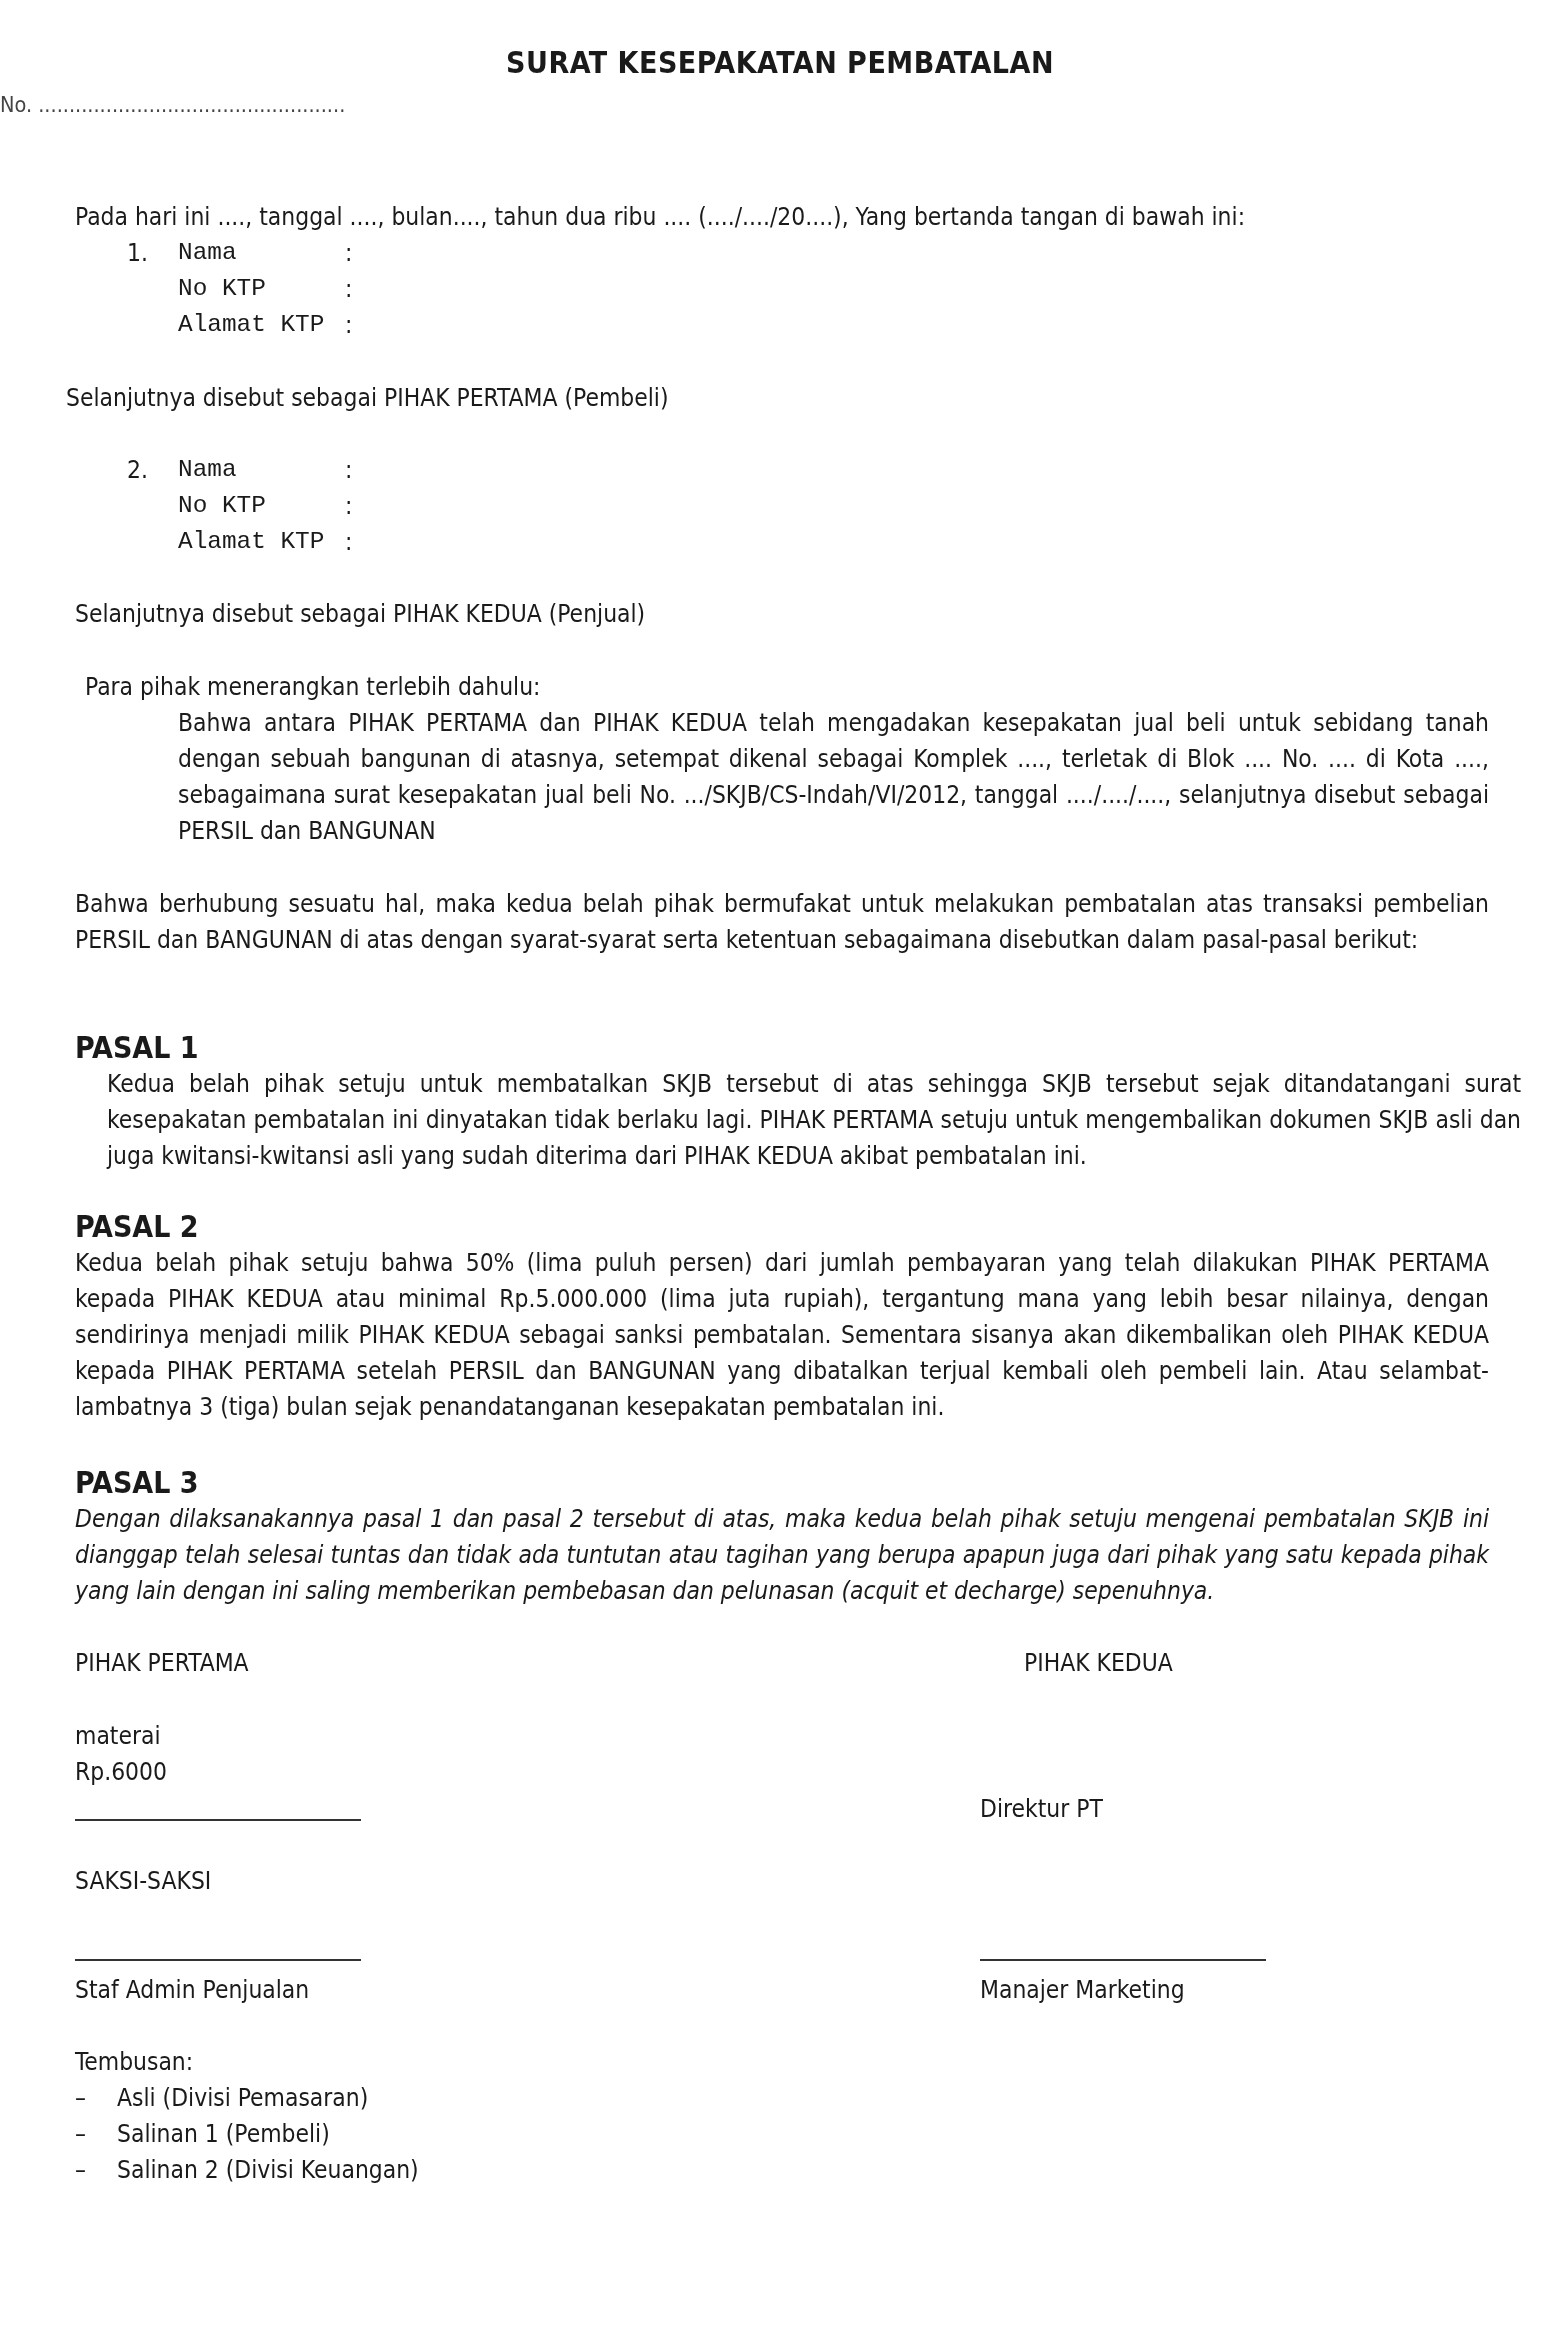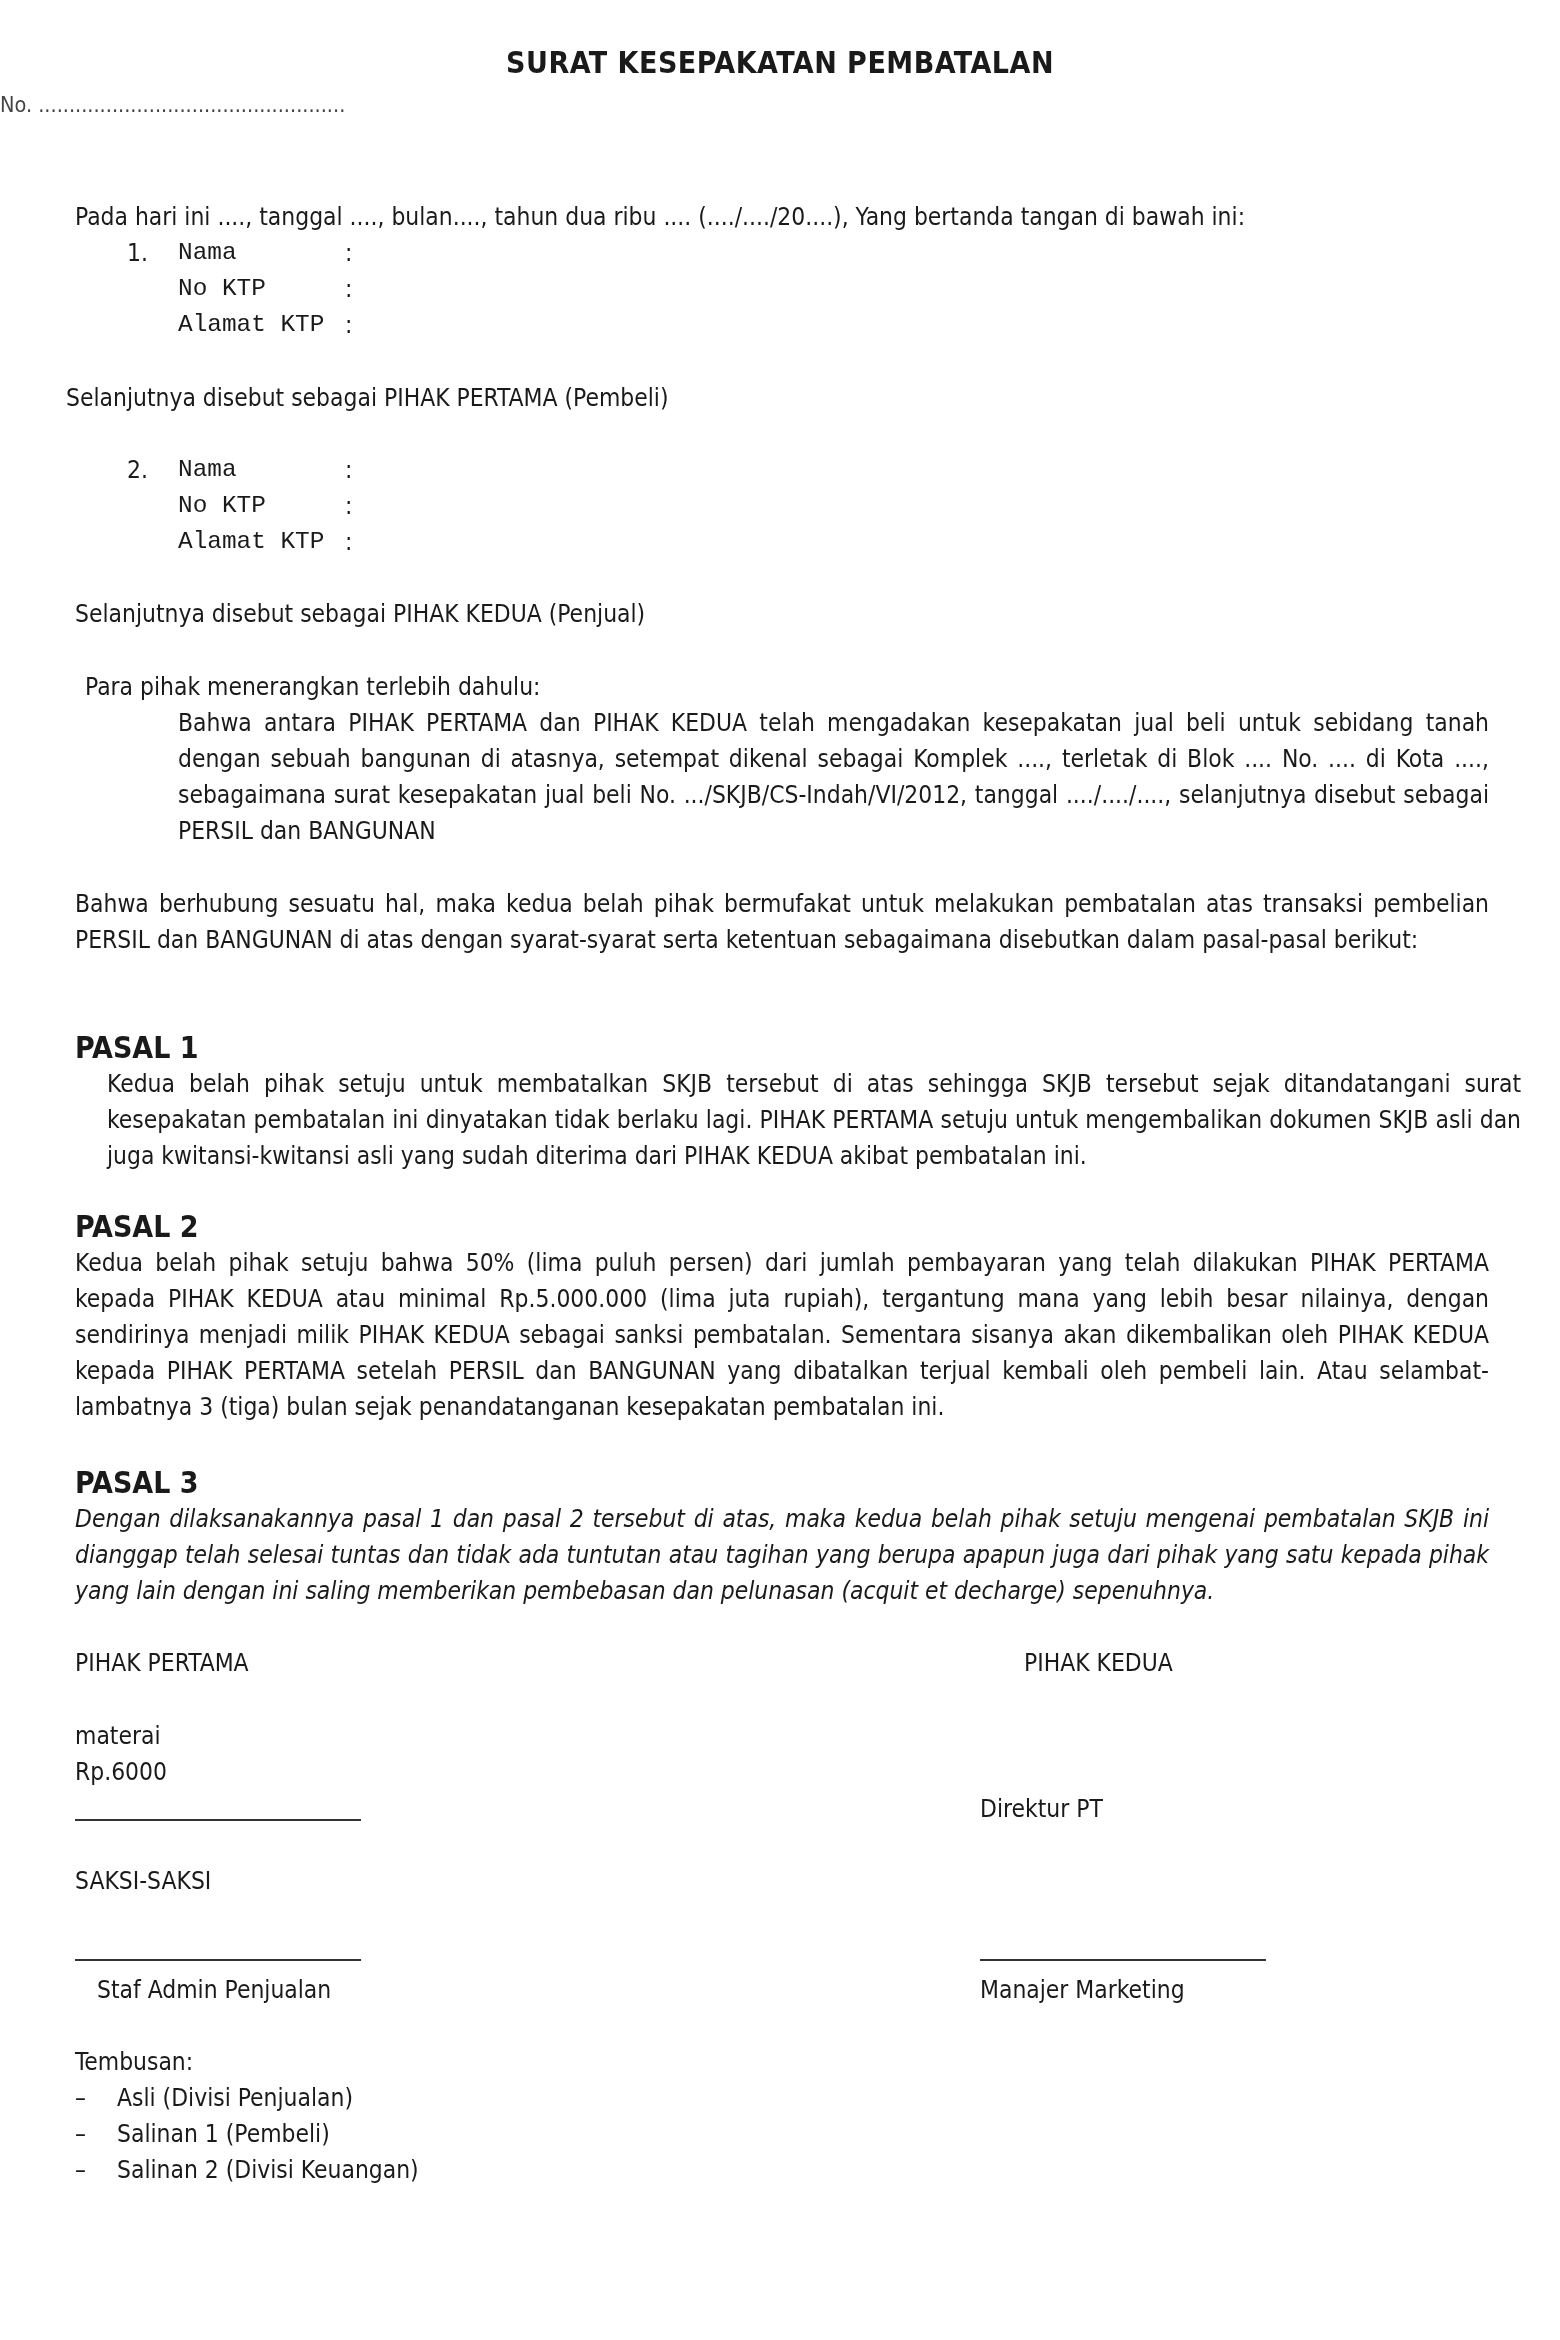--- a/index.html
+++ b/index.html
@@ -80,27 +80,27 @@
   <div class="abs" style="top:1718px; left:75px;">materai</div>
   <div class="abs" style="top:1754px; left:75px;">Rp.6000</div>
   <div class="sigline" style="top:1819px; left:75px;"></div>
 
   <div class="abs" style="top:1791px; left:980px;">Direktur PT</div>
 
   <div class="abs" style="top:1863px; left:75px;">SAKSI-SAKSI</div>
 
   <div class="sigline" style="top:1959px; left:75px;"></div>
   <div class="sigline" style="top:1959px; left:980px;"></div>
-  <div class="abs" style="top:1972px; left:75px;margin-left:22px;">Staf Admin Penjualan</div>
+  <div class="abs" style="top:1972px; left:75px;">Staf Admin Penjualan</div>
   <div class="abs" style="top:1972px; left:980px;">Manajer Marketing</div>
 
   <div class="abs" style="top:2044px; left:75px;">Tembusan:</div>
   <div class="abs" style="top:2080px; left:0; width:1560px;">
     <span class="cc-dash">–</span>
-    <span class="cc-text">Asli (Divisi Penjualan)</span>
+    <span class="cc-text">Asli (Divisi Pemasaran)</span>
   </div>
   <div class="abs" style="top:2116px; left:0; width:1560px;">
     <span class="cc-dash">–</span>
     <span class="cc-text">Salinan 1 (Pembeli)</span>
   </div>
   <div class="abs" style="top:2152px; left:0; width:1560px;">
     <span class="cc-dash">–</span>
     <span class="cc-text">Salinan 2 (Divisi Keuangan)</span>
   </div>
 

